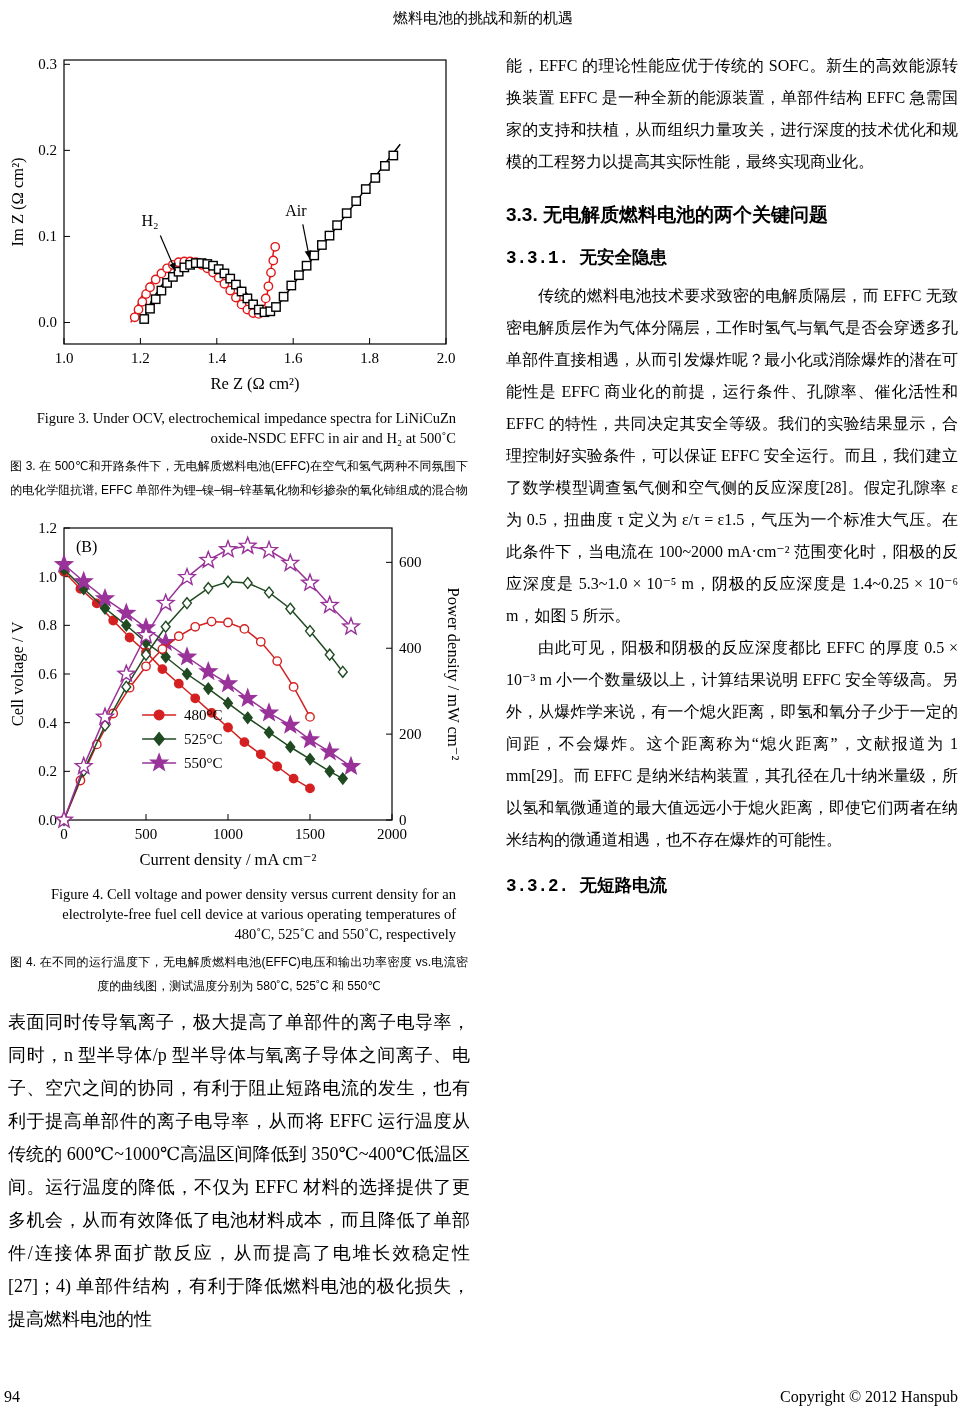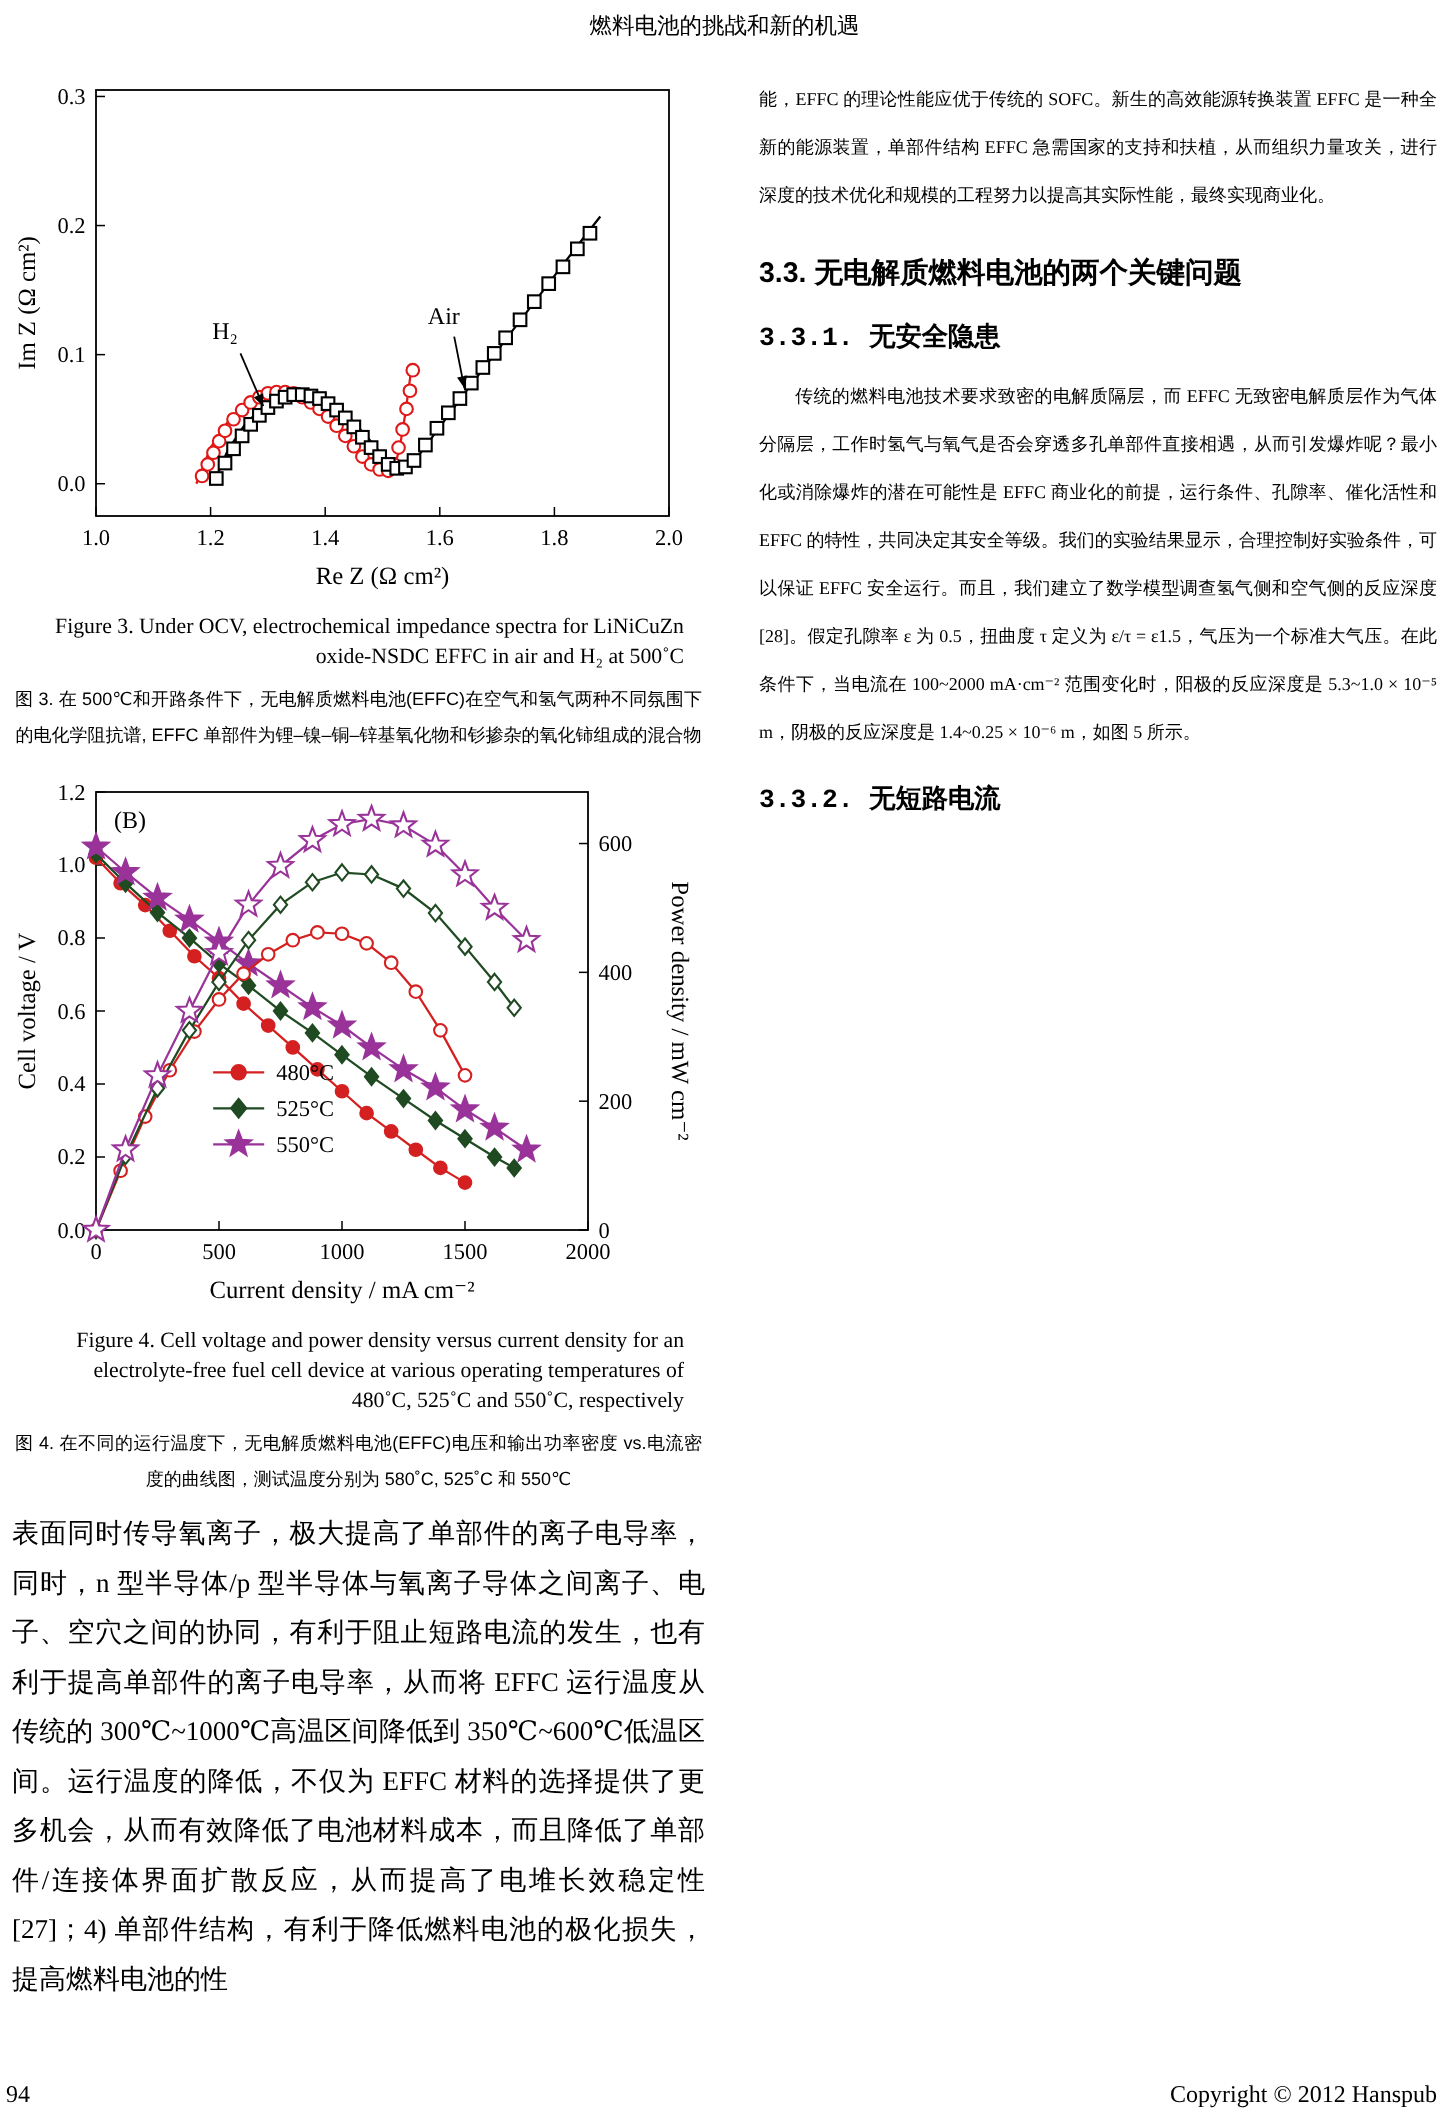--- a/index.html
+++ b/index.html
@@ -15,21 +15,21 @@
   .chart .tk { font-size:15px; }
   .chart .axlbl { font-size:16.5px; }
   .chart .ann { font-size:16px; }
   .chart .lg { font-size:15px; }
   .chart .panel { font-size:16px; }
   .cap-en { font-weight:normal; font-size:14.5px; line-height:20px; text-align:right; margin:10px 14px 0 14px; }
   .cap-zh { font-weight:normal; font-size:12px; line-height:24px; margin:6px 2px 0 2px;
             font-family:"Liberation Sans","DejaVu Sans",sans-serif;
             text-align:justify; text-align-last:center; }
   .fig4-wrap { margin-top:16px; }
-  .body-par { font-size:12px; line-height:32px; text-align:justify; }
+  .body-par { font-size:16px; line-height:32px; text-align:justify; }
   .col-left .body-par { font-size:18px; line-height:33px; margin-top:8px; }
   .indent { text-indent:2em; }
   .h-sec { font-family:"Liberation Sans","DejaVu Sans",sans-serif; font-weight:bold; font-size:19px; line-height:26px; margin:24px 0 0 0; }
   .h-sub { font-family:Liberation Mono, monospace; font-weight:bold; font-size:17.5px; line-height:24px; margin:18px 0 0 0; }
   .par-after-head { margin-top:10px; }
   .footer { position:absolute; left:4px; right:7px; bottom:8px; display:flex; justify-content:space-between; font-size:16px; }
 </style>
 </head>
 <body>
 
@@ -288,30 +288,31 @@
             <path d="M151.1,214.6 L156.2,220.9 L151.1,227.1 L146.1,220.9 Z" fill="#1f4a22" stroke="#1f4a22" stroke-width="1.4"></path>
             <text x="176.12" y="225.88" class="lg">525°C</text>
             <line x1="134.12" y1="244.88" x2="168.12" y2="244.88" stroke="#993399" stroke-width="1.5"></line>
             <path d="M151.1,236.2L153.3,241.9L159.4,242.2L154.6,246.0L156.2,251.9L151.1,248.5L146.0,251.9L147.6,246.0L142.8,242.2L149.0,241.9Z" fill="#993399" stroke="#993399" stroke-width="1.4"></path>
             <text x="176.12" y="249.88" class="lg">550°C</text>
           </svg>
       </div>
       <div class="cap-en">Figure 4. Cell voltage and power density versus current density for an electrolyte-free fuel cell device at various operating temperatures of 480˚C, 525˚C and 550˚C, respectively</div>
       <div class="cap-zh">图 4. 在不同的运行温度下，无电解质燃料电池(EFFC)电压和输出功率密度 vs.电流密度的曲线图，测试温度分别为 580˚C, 525˚C 和 550℃</div>
 
-      <p class="body-par">表面同时传导氧离子，极大提高了单部件的离子电导率，同时，n 型半导体/p 型半导体与氧离子导体之间离子、电子、空穴之间的协同，有利于阻止短路电流的发生，也有利于提高单部件的离子电导率，从而将 EFFC 运行温度从传统的 300℃~1000℃高温区间降低到 350℃~600℃低温区间。运行温度的降低，不仅为 EFFC 材料的选择提供了更多机会，从而有效降低了电池材料成本，而且降低了单部件/连接体界面扩散反应，从而提高了电堆长效稳定性[27]；4) 单部件结构，有利于降低燃料电池的极化损失，提高燃料电池的性</p>
+      <p class="body-par">表面同时传导氧离子，极大提高了单部件的离子电导率，同时，n 型半导体/p 型半导体与氧离子导体之间离子、电子、空穴之间的协同，有利于阻止短路电流的发生，也有利于提高单部件的离子电导率，从而将 EFFC 运行温度从传统的 600℃~1000℃高温区间降低到 350℃~400℃低温区间。运行温度的降低，不仅为 EFFC 材料的选择提供了更多机会，从而有效降低了电池材料成本，而且降低了单部件/连接体界面扩散反应，从而提高了电堆长效稳定性[27]；4) 单部件结构，有利于降低燃料电池的极化损失，提高燃料电池的性</p>
     </div>
 
     <div class="col-right">
       <p class="body-par">能，EFFC 的理论性能应优于传统的 SOFC。新生的高效能源转换装置 EFFC 是一种全新的能源装置，单部件结构 EFFC 急需国家的支持和扶植，从而组织力量攻关，进行深度的技术优化和规模的工程努力以提高其实际性能，最终实现商业化。</p>
 
       <h2 class="h-sec">3.3. 无电解质燃料电池的两个关键问题</h2>
       <h3 class="h-sub">3.3.1. 无安全隐患</h3>
 
       <p class="body-par indent par-after-head">传统的燃料电池技术要求致密的电解质隔层，而 EFFC 无致密电解质层作为气体分隔层，工作时氢气与氧气是否会穿透多孔单部件直接相遇，从而引发爆炸呢？最小化或消除爆炸的潜在可能性是 EFFC 商业化的前提，运行条件、孔隙率、催化活性和 EFFC 的特性，共同决定其安全等级。我们的实验结果显示，合理控制好实验条件，可以保证 EFFC 安全运行。而且，我们建立了数学模型调查氢气侧和空气侧的反应深度[28]。假定孔隙率 ε 为 0.5，扭曲度 τ 定义为 ε/τ = ε1.5，气压为一个标准大气压。在此条件下，当电流在 100~2000 mA·cm⁻² 范围变化时，阳极的反应深度是 5.3~1.0 × 10⁻⁵ m，阴极的反应深度是 1.4~0.25 × 10⁻⁶ m，如图 5 所示。</p>
+      <p class="body-par indent">由此可见，阳极和阴极的反应深度都比 EFFC 的厚度 0.5 × 10⁻³ m 小一个数量级以上，计算结果说明 EFFC 安全等级高。另外，从爆炸学来说，有一个熄火距离，即氢和氧分子少于一定的间距，不会爆炸。这个距离称为“熄火距离”，文献报道为 1 mm[29]。而 EFFC 是纳米结构装置，其孔径在几十纳米量级，所以氢和氧微通道的最大值远远小于熄火距离，即使它们两者在纳米结构的微通道相遇，也不存在爆炸的可能性。</p>
 
       <h3 class="h-sub">3.3.2. 无短路电流</h3>
 
     </div>
 
   </div>
 
   <div class="footer">
     <span>94</span>
     <span>Copyright © 2012 Hanspub</span>

